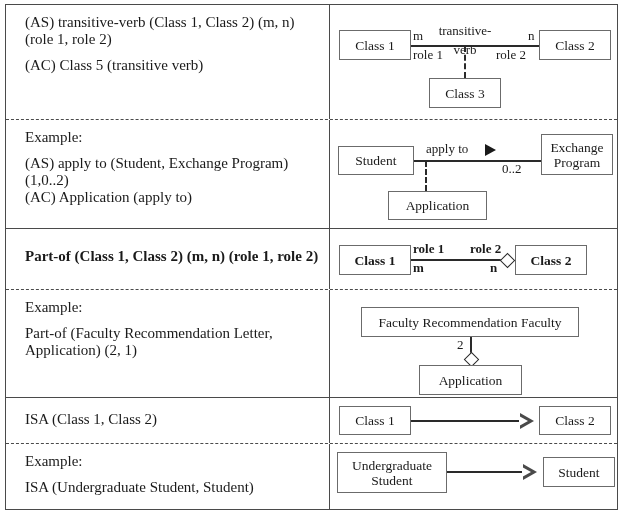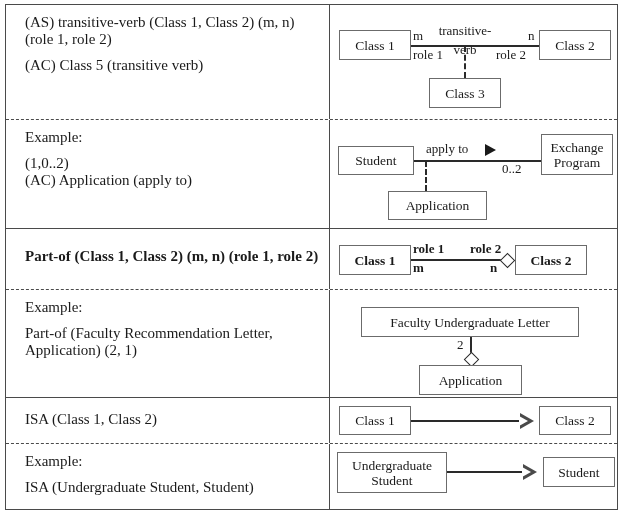--- a/index.html
+++ b/index.html
@@ -178,20 +178,21 @@
       <div class="uml-label" style="left:166px; top:43px;">role 2</div>
     </div>
   </div>
 
   <div class="div-dashed" style="top:114px;"></div>
 
   <div class="row" style="top:115px; height:108px;">
     <div class="cell-left">
       <div class="txt-line">Example:</div>
       <div class="txt-gap"></div>
+      <div class="txt-line">(AS) apply to (Student, Exchange Program)</div>
       <div class="txt-line">(1,0..2)</div>
       <div class="txt-line">(AC) Application (apply to)</div>
     </div>
     <div class="cell-right">
 
       <div class="uml-label" style="left:96px; top:22px;">apply to</div>
       <div class="tri-solid" style="left:155px; top:24px;"></div>
 
       <div class="uml-line uml-line-h" style="left:79px; top:40px; width:137px;"></div>
 
@@ -243,21 +244,21 @@
   <div class="row" style="top:285px; height:107px;">
     <div class="cell-left">
       <div class="txt-line">Example:</div>
       <div class="txt-gap"></div>
       <div class="txt-line">Part-of (Faculty Recommendation Letter,</div>
       <div class="txt-line">Application) (2, 1)</div>
     </div>
     <div class="cell-right">
 
       <div class="uml-box" style="left:31px; top:17px; width:218px; height:30px;">
-        <span>Faculty Undergraduate Letter</span>
+        <span>Faculty Recommendation Faculty</span>
       </div>
 
       <div class="uml-line uml-line-v" style="left:140px; top:47px; height:21px;"></div>
 
       <div class="diamond" style="left:136px; top:64px;"></div>
 
       <div class="uml-label" style="left:127px; top:48px;">2</div>
 
       <div class="uml-box" style="left:89px; top:75px; width:103px; height:30px;">
         <span>Application</span>

